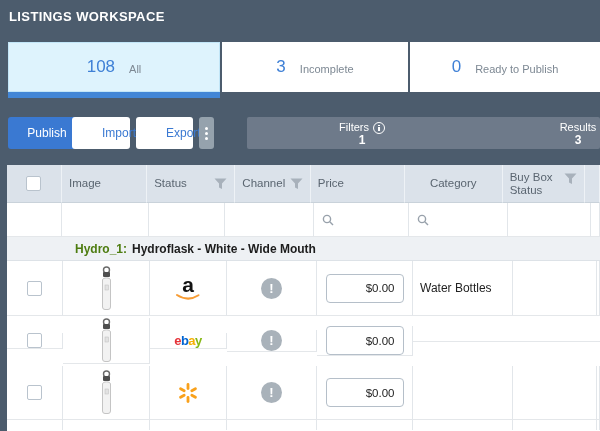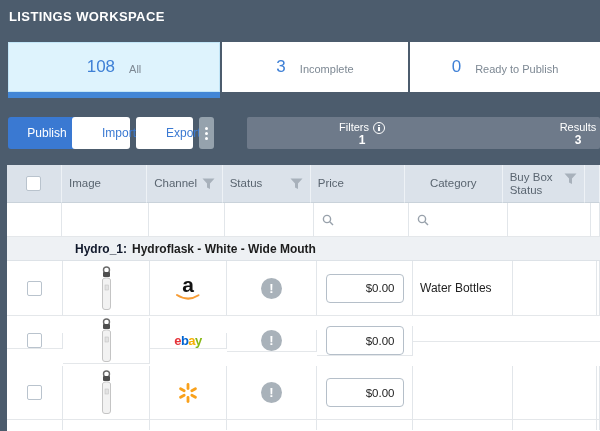--- a/index.html
+++ b/index.html
@@ -55,21 +55,21 @@
   .thead .cell.center { justify-content:center; }
   .funnel { flex:0 0 auto; margin-left:4px; }
 
   .filter-row { height:34px; }
   .filter-row .cell { justify-content:flex-start; padding-left:8px; gap:4px; }
   .search-input { border:none; outline:none; width:55px; font-size:11px;
     font-family:"Liberation Sans",sans-serif; background:transparent; }
 
   .group-row { height:24px; background:#eef1f4; border-bottom:1px solid #dde2e7;
     display:flex; align-items:center; padding-left:68px; font-size:12px; }
-  .group-sku { color:#0f172a; font-weight:bold; cursor:pointer; margin-right:5px; }
+  .group-sku { color:#4d7c0f; font-weight:bold; cursor:pointer; margin-right:5px; }
   .group-title { color:#1c1c1c; font-weight:bold; }
 
   .checkbox { width:15px; height:15px; border:1px solid #b9c3cd; border-radius:2px;
     background:#fff; cursor:pointer; }
 
   .status-icon { width:21px; height:21px; border-radius:50%; background:#a9b2ba;
     color:#fff; font-weight:bold; font-size:13px; display:flex; align-items:center;
     justify-content:center; cursor:pointer; }
 
   .price-input { width:78px; height:29px; border:1px solid #b5bfc9; border-radius:4px;
@@ -132,28 +132,28 @@
 
 <div class="table">
 
   <div class="trow thead">
     <div class="cell c0 center">
         <span class="checkbox"></span>
       </div>
     <div class="cell c1">
         <span>Image</span>
       </div>
+    <div class="cell c3">
+        <span>Status</span>
+      <svg class="funnel" width="13" height="12" viewBox="0 0 13 12">
+          <path d="M0.5 0.5 h12 l-4.5 5 v5.5 l-3 -1.5 v-4 Z" fill="#a8b1bb"></path>
+        </svg>
+      </div>
     <div class="cell c2">
         <span>Channel</span>
-      <svg class="funnel" width="13" height="12" viewBox="0 0 13 12">
-          <path d="M0.5 0.5 h12 l-4.5 5 v5.5 l-3 -1.5 v-4 Z" fill="#a8b1bb"></path>
-        </svg>
-      </div>
-    <div class="cell c3">
-        <span>Status</span>
       <svg class="funnel" width="13" height="12" viewBox="0 0 13 12">
           <path d="M0.5 0.5 h12 l-4.5 5 v5.5 l-3 -1.5 v-4 Z" fill="#a8b1bb"></path>
         </svg>
       </div>
     <div class="cell c4" style="justify-content:flex-start;">
         <span>Price</span>
       </div>
     <div class="cell c5" style="justify-content:center;">
         <span>Category</span>
       </div>

